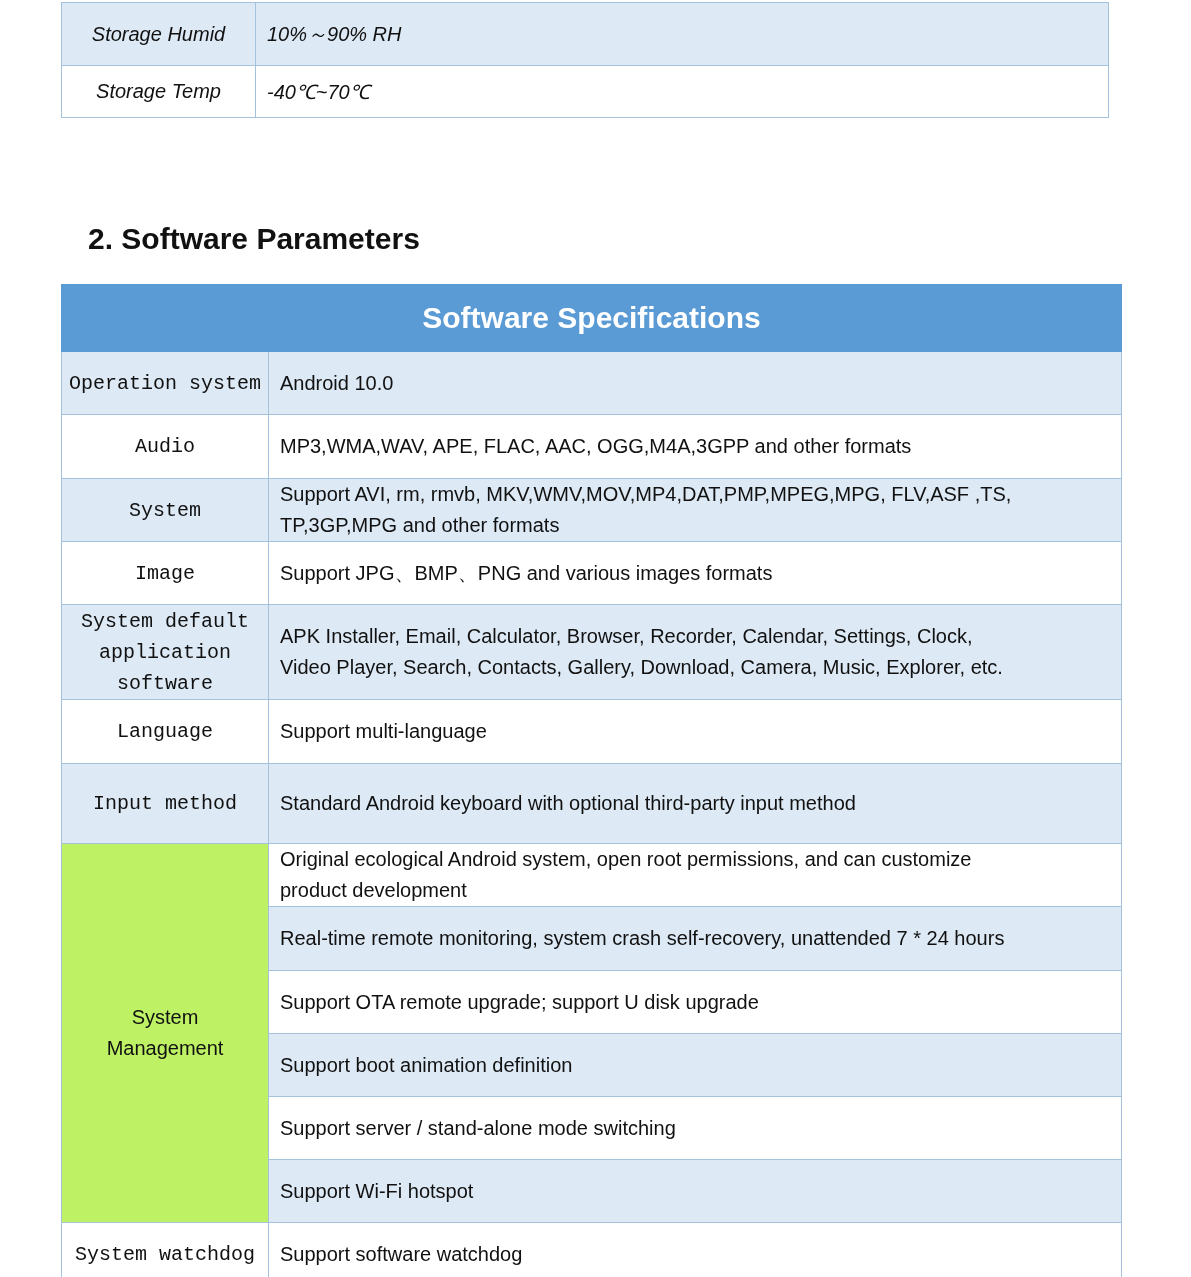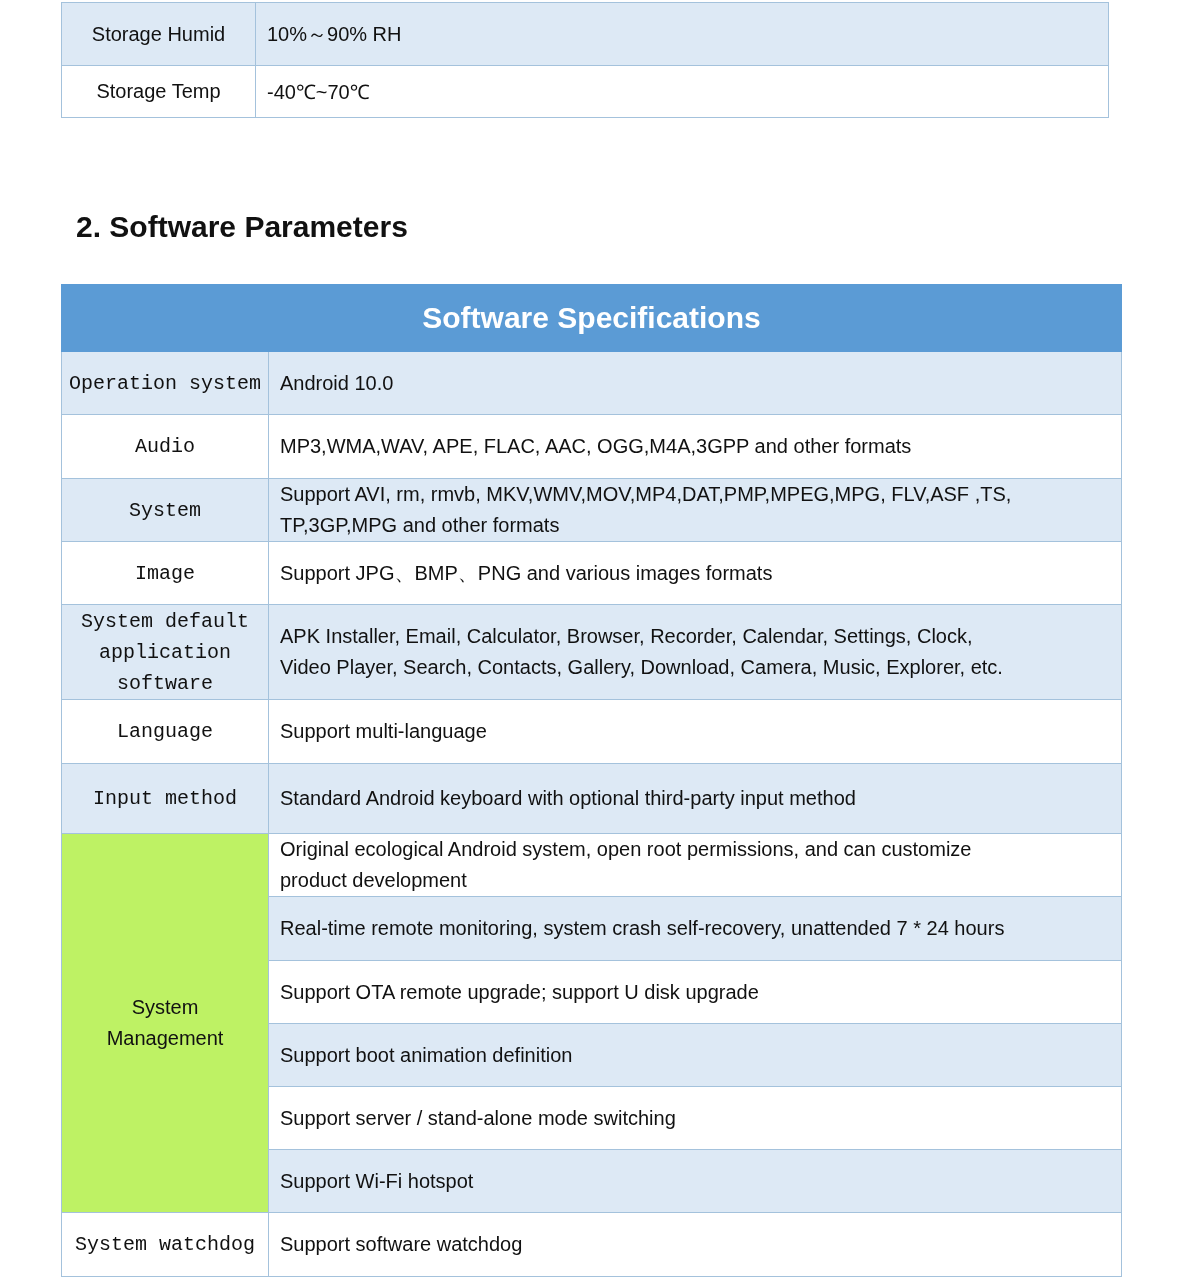--- a/index.html
+++ b/index.html
@@ -4,29 +4,29 @@
 <style>
   html, body { margin: 0; padding: 0; background: #ffffff; }
   body {
     width: 1191px; height: 1277px; position: relative; overflow: hidden;
     font-family: "Liberation Sans", sans-serif; color: #111;
   }
   .env-table {
     position: absolute; left: 61px; top: 2px; width: 1048px;
     border-collapse: collapse; font-size: 20px;
   }
-  .env-table td { border: 1px solid #a4c2dc; padding: 0; }
+  .env-table td { border: 1px solid #a4c2dc; padding: 0; font-style: italic; }
   .env-table td.label { width: 193px; text-align: center; }
   .env-table td.value { padding-left: 11px; }
   .row-blue { background: #dde9f5; }
   .row-white { background: #ffffff; }
 
   .section-title {
     position: absolute; left: 72px; top: 206px;
-    font-size: 30px; font-weight: bold; margin: 4px; color: #111;
+    font-size: 30px; font-weight: bold; margin: 16px; color: #111;
   }
 
   .sw-table {
     position: absolute; left: 61px; top: 284px; width: 1061px;
     border-collapse: collapse; font-size: 20px;
   }
   .sw-table td { border: 1px solid #a4c2dc; padding: 0; line-height: 31px; }
   .sw-table th {
     background: #5b9bd5; color: #ffffff; font-size: 30px; font-weight: bold;
     height: 64px; text-align: center; border: 1px solid #5b9bd5; margin-top: 12px;
@@ -75,21 +75,21 @@
     <td class="value">Support JPG、BMP、PNG and various images formats</td>
   </tr>
   <tr class="row-blue" style="height:95px">
     <td class="label">System default application software</td>
     <td class="value" style="padding-right:109px">APK Installer, Email, Calculator, Browser, Recorder, Calendar, Settings, Clock, Video Player, Search, Contacts, Gallery, Download, Camera, Music, Explorer, etc.</td>
   </tr>
   <tr class="row-white" style="height:64px">
     <td class="label">Language</td>
     <td class="value">Support multi-language</td>
   </tr>
-  <tr class="row-blue" style="height:70px">
+  <tr class="row-blue" style="height:80px">
     <td class="label">Input method</td>
     <td class="value">Standard Android keyboard with optional third-party input method</td>
   </tr>
   <tr class="row-white" style="height:63px">
     <td class="mgmt-label" rowspan="6" style="padding:0 30px">System Management</td>
     <td class="value" style="padding-right:112px">Original ecological Android system, open root permissions, and can customize product development</td>
   </tr>
   <tr class="row-blue" style="height:64px">
     <td class="value" style="">Real-time remote monitoring, system crash self-recovery, unattended 7 * 24 hours</td>
   </tr>

